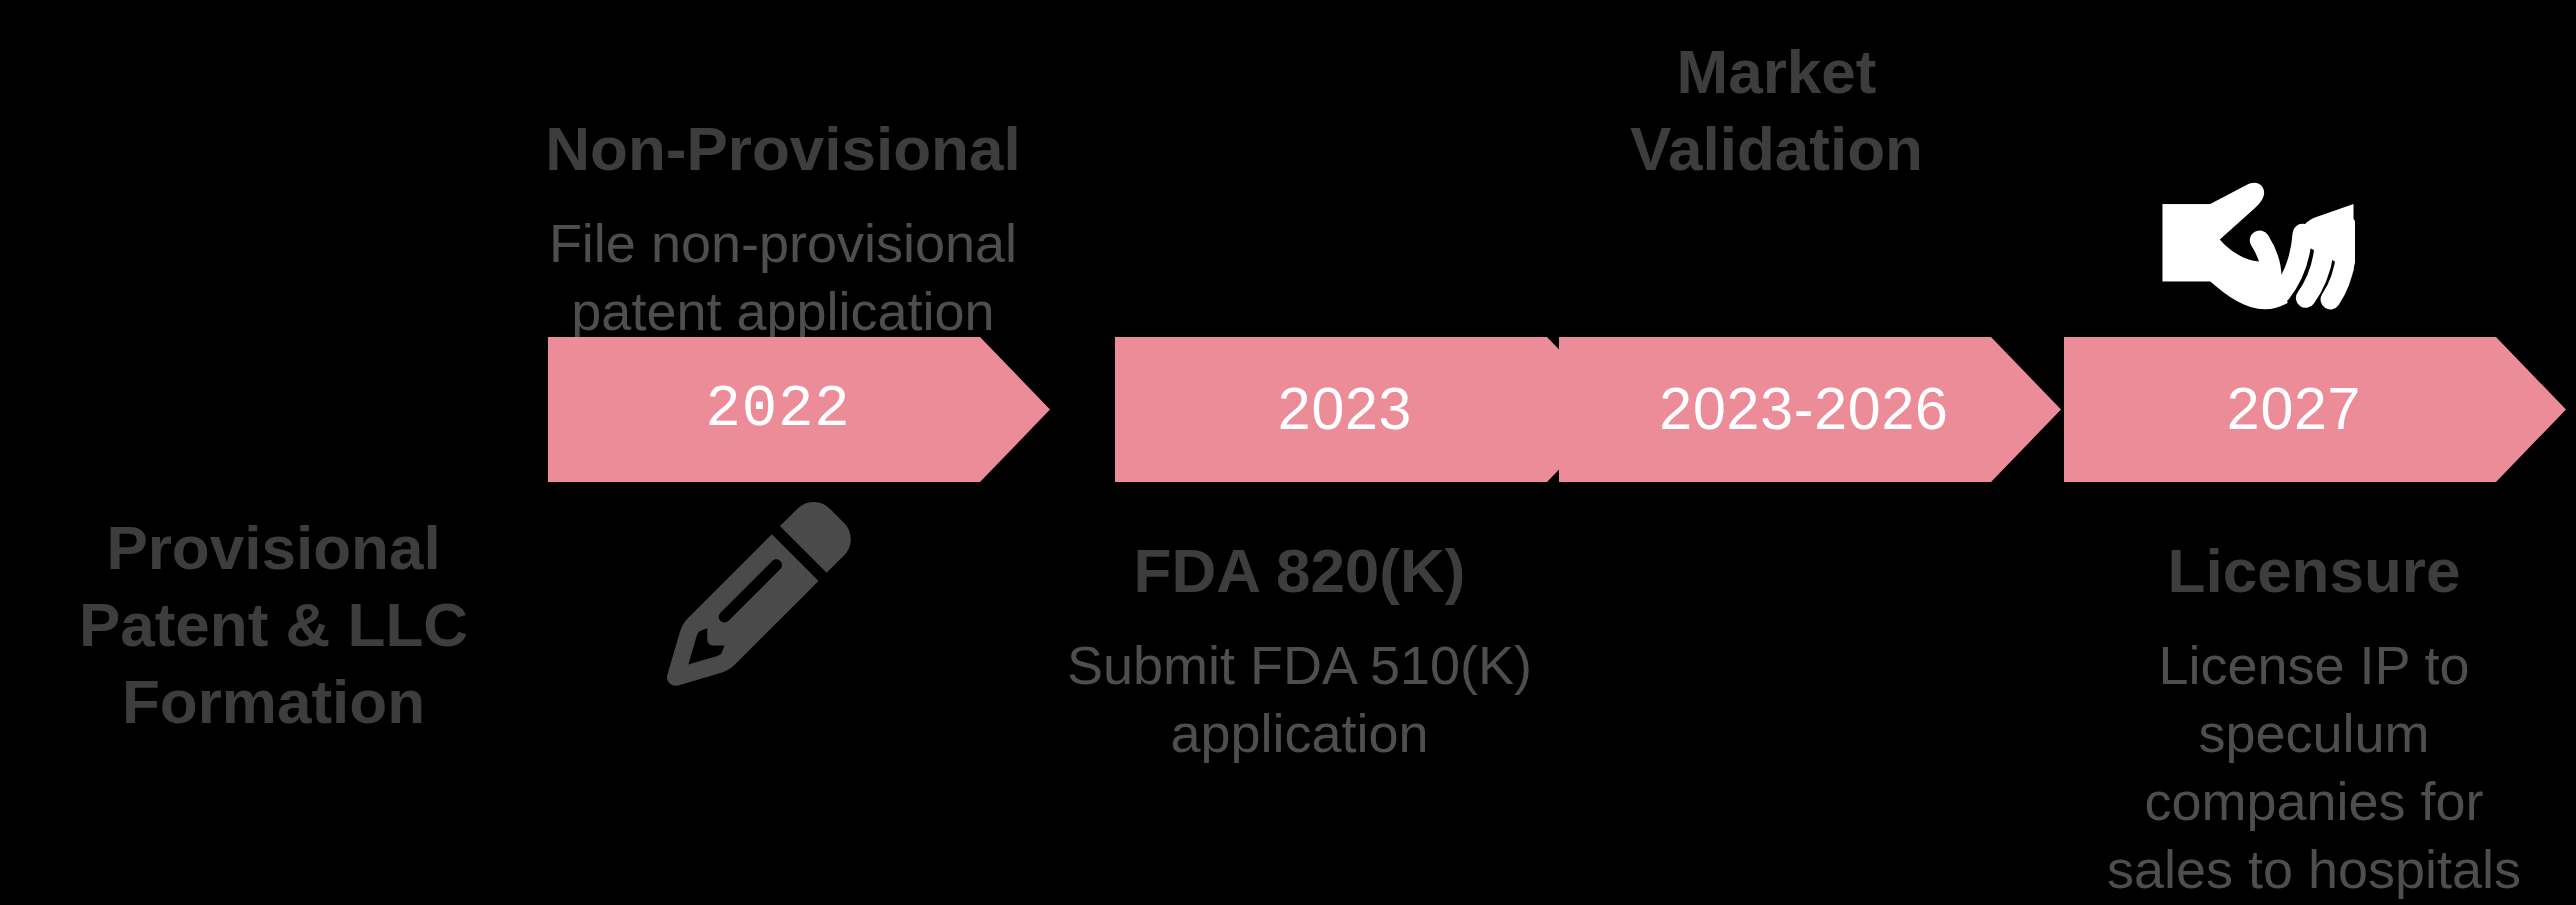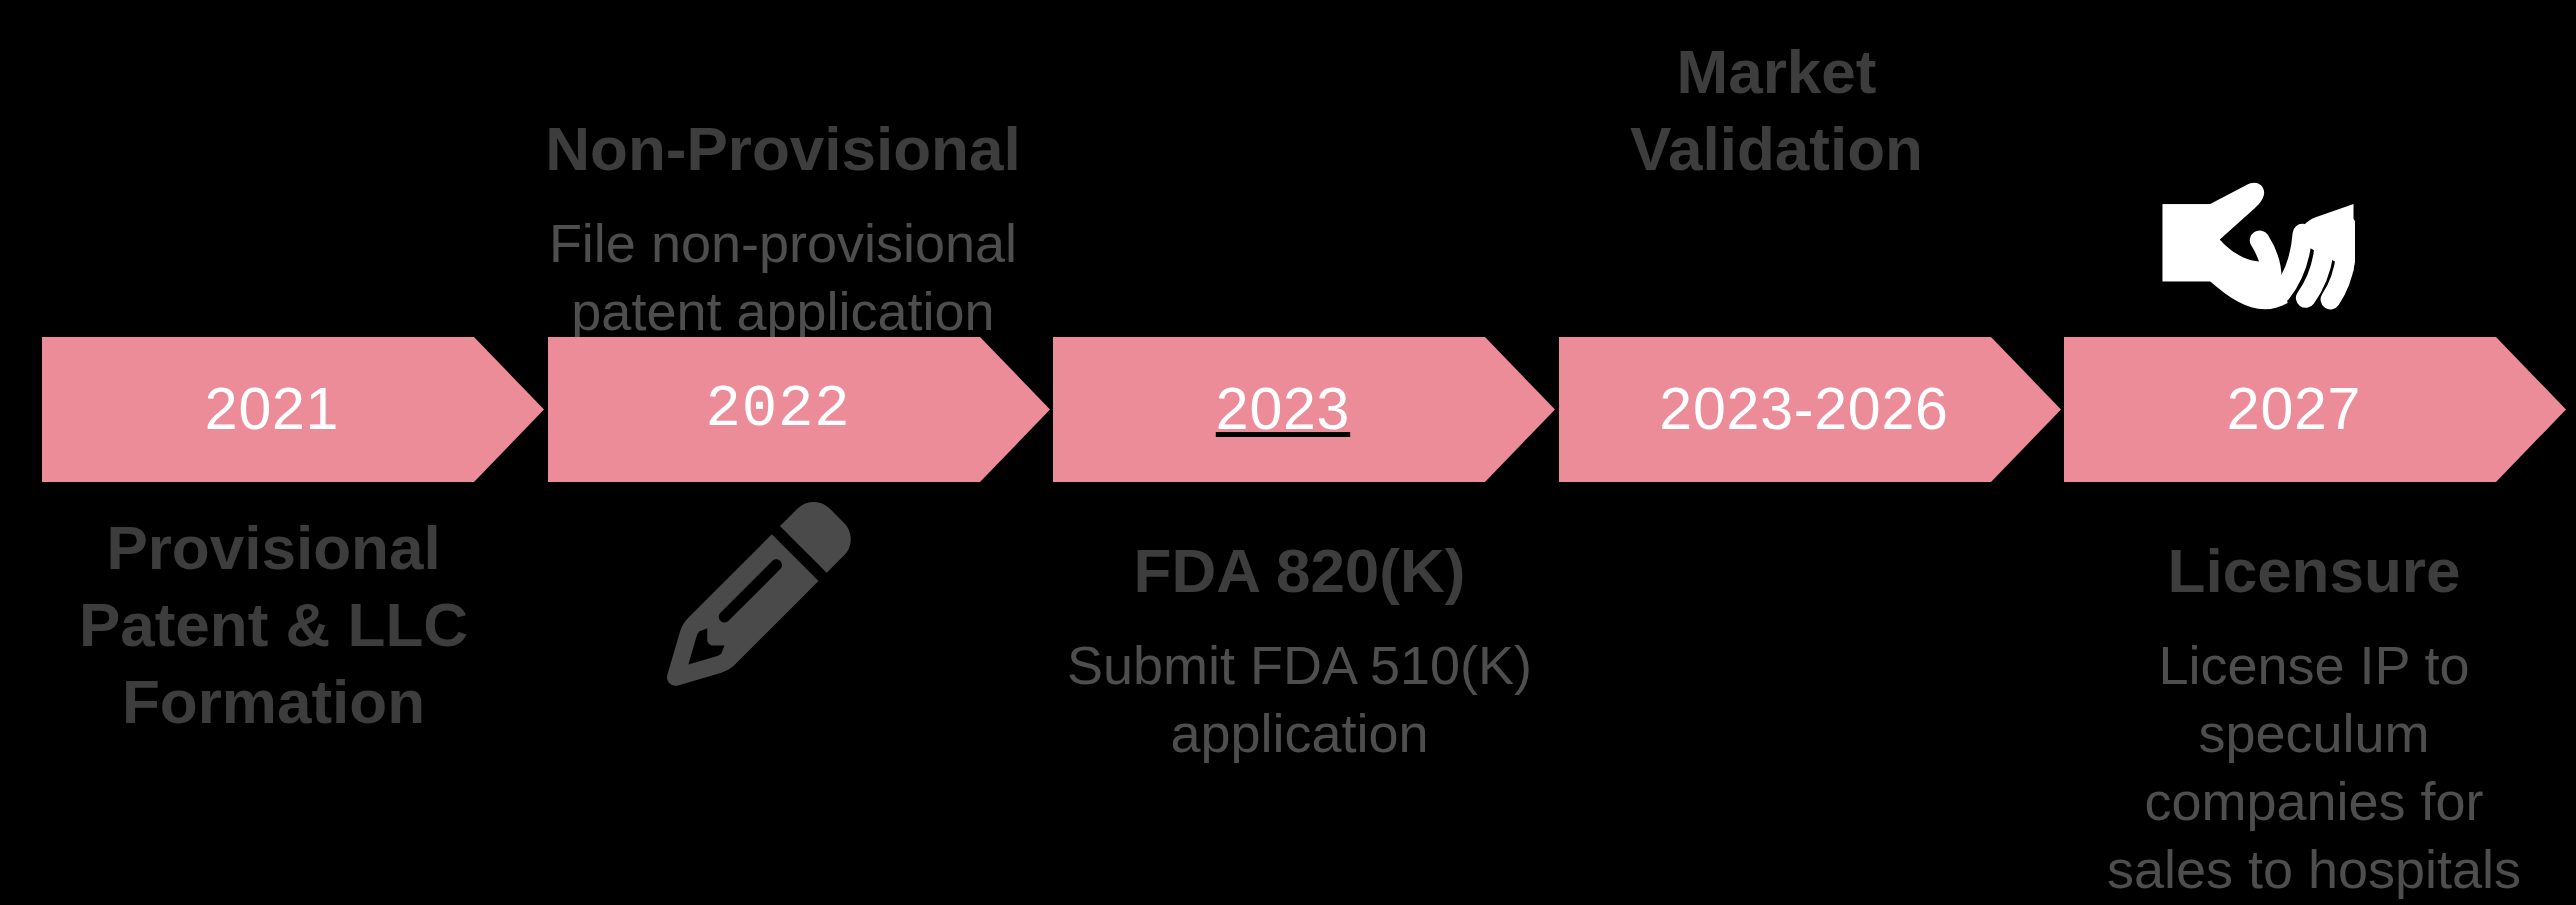--- a/index.html
+++ b/index.html
@@ -32,21 +32,21 @@
   .icon{position:absolute;line-height:0;}
   .icon svg{display:block;width:100%;height:100%;}
   .icon-pencil{left:667px;top:502px;width:184px;height:184px;color:var(--color-icon,#4a4a4a);}
   .icon-handshake{left:2161px;top:181px;width:194px;height:140px;color:var(--color-handshake-icon,#fff);}
   
   .b1{left:37px;  width:473px;top:494px;}
   .b2{left:522px; width:522px;top:95px;}
   .b3{left:1063px;width:473px;top:517px;}
   .b4{left:1532px;width:489px;top:18px;}
   .b5{left:2094px;width:440px;top:517px;}
-  .a1{left:42px;} .a2{left:548px;font-family:Liberation Mono, monospace;} .a3{left:1053px;text-decoration:underline;} .a4{left:1559px;padding-left:30px;} .a5{left:2064px;}
+  .a1{left:42px;} .a2{left:548px;font-family:Liberation Mono, monospace;} .a3{left:1115px;} .a4{left:1559px;padding-left:30px;} .a5{left:2064px;}
 </style>
 </head>
 <body>
 
 <div class="stage" style="transform: scale(1);">
 
   <div class="block b2">
     <div class="title">Non-Provisional</div>
     <div class="desc">File non-provisional
 patent application</div>
@@ -67,23 +67,20 @@
       </g>
       <g stroke="currentColor" stroke-width="24" stroke-linecap="round" fill="none">
         <path d="M118,72 C132,94 136,114 130,136"></path>
         <path d="M170,64 C168,92 160,116 144,136"></path>
         <path d="M198,58 C198,90 190,120 174,142"></path>
         <path d="M223,54 C226,88 220,120 204,144"></path>
       </g>
     </svg>
   </div>
 
-  <div class="arrow a1">
-    <span class="year">2021</span>
-  </div>
   <div class="arrow a2">
     <span class="year">2022</span>
   </div>
   <div class="arrow a3">
     <span class="year">2023</span>
   </div>
   <div class="arrow a4">
     <span class="year">2023-2026</span>
   </div>
   <div class="arrow a5">

